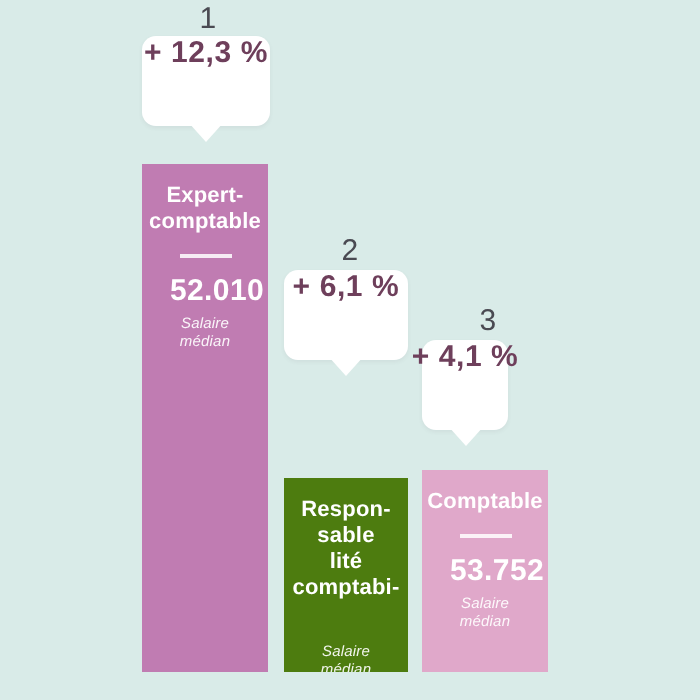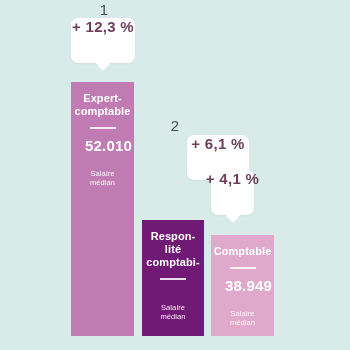--- a/index.html
+++ b/index.html
@@ -56,36 +56,36 @@
     bottom: -8px;
     left: 50%;
     transform: translateX(-50%);
     width: 0;
     height: 0;
     border-left: 9px solid transparent;
     border-right: 9px solid transparent;
     border-top: 10px solid #ffffff;
   }
   #callout-1 { left: 71px;  top: 18px;  width: 64px; height: 45px; }
-  #callout-2 { left: 142px; top: 135px; width: 62px; height: 45px; margin-left: 45px; }
+  #callout-2 { left: 142px; top: 135px; width: 62px; height: 45px; }
   #callout-3 { left: 211px; top: 170px; width: 43px; height: 45px; }
 
   
   .bar {
     position: absolute;
     bottom: 14px;
     box-sizing: border-box;
     padding: 10px 6px 3px 6px;
     display: flex;
     flex-direction: column;
     align-items: center;
     overflow: hidden;
   }
   #bar-1 { left: 71px;  width: 63px; height: 254px; background: #c07cb2; }
-  #bar-2 { left: 142px; width: 62px; height: 116px; background: #701a75; }
+  #bar-2 { left: 142px; width: 62px; height: 97px; background: #4d7c0f; }
   #bar-3 { left: 211px; width: 63px; height: 101px; background: #e0a8ca; }
 
   .job-title {
     font-size: 11px;
     font-weight: bold;
     color: #ffffff;
     text-align: center;
     line-height: 13px;
     letter-spacing: 0.1px;
   }
@@ -102,23 +102,24 @@
     text-align: center;
     letter-spacing: 0.2px;
     line-height: 17px;
     margin-left: 12px;
   }
   .salary-label {
     font-size: 7.5px;
     font-weight: 400;
     color: rgba(255,255,255,0.92);
     text-align: center;
-    margin-top: 15px;
+    margin-top: 3px;
     letter-spacing: 0.1px;
     line-height: 9px;
+    font-style: italic;
   }
 </style>
 </head>
 <body>
 
 <div id="infographic">
 
   <div class="rank" id="rank-1">1</div>
   <div class="rank" id="rank-2">2</div>
   <div class="rank" id="rank-3">3</div>
@@ -142,29 +143,30 @@
       <div>comptable</div>
     </div>
     <div class="divider"></div>
     <div class="salary">52.010</div>
     <div class="salary-label">Salaire médian</div>
   </div>
 
   <div class="bar" id="bar-2">
     <div class="job-title">
       <div>Respon-</div>
+      <div>sable</div>
       <div>lité</div>
       <div>comptabi-</div>
     </div>
     <div class="divider"></div>
     <div class="salary-label">Salaire médian</div>
   </div>
 
   <div class="bar" id="bar-3">
     <div class="job-title">
       <div>Comptable</div>
     </div>
     <div class="divider"></div>
-    <div class="salary">38.949</div>
+    <div class="salary">53.752</div>
     <div class="salary-label">Salaire médian</div>
   </div>
 
 </div>
 
 </body></html>

